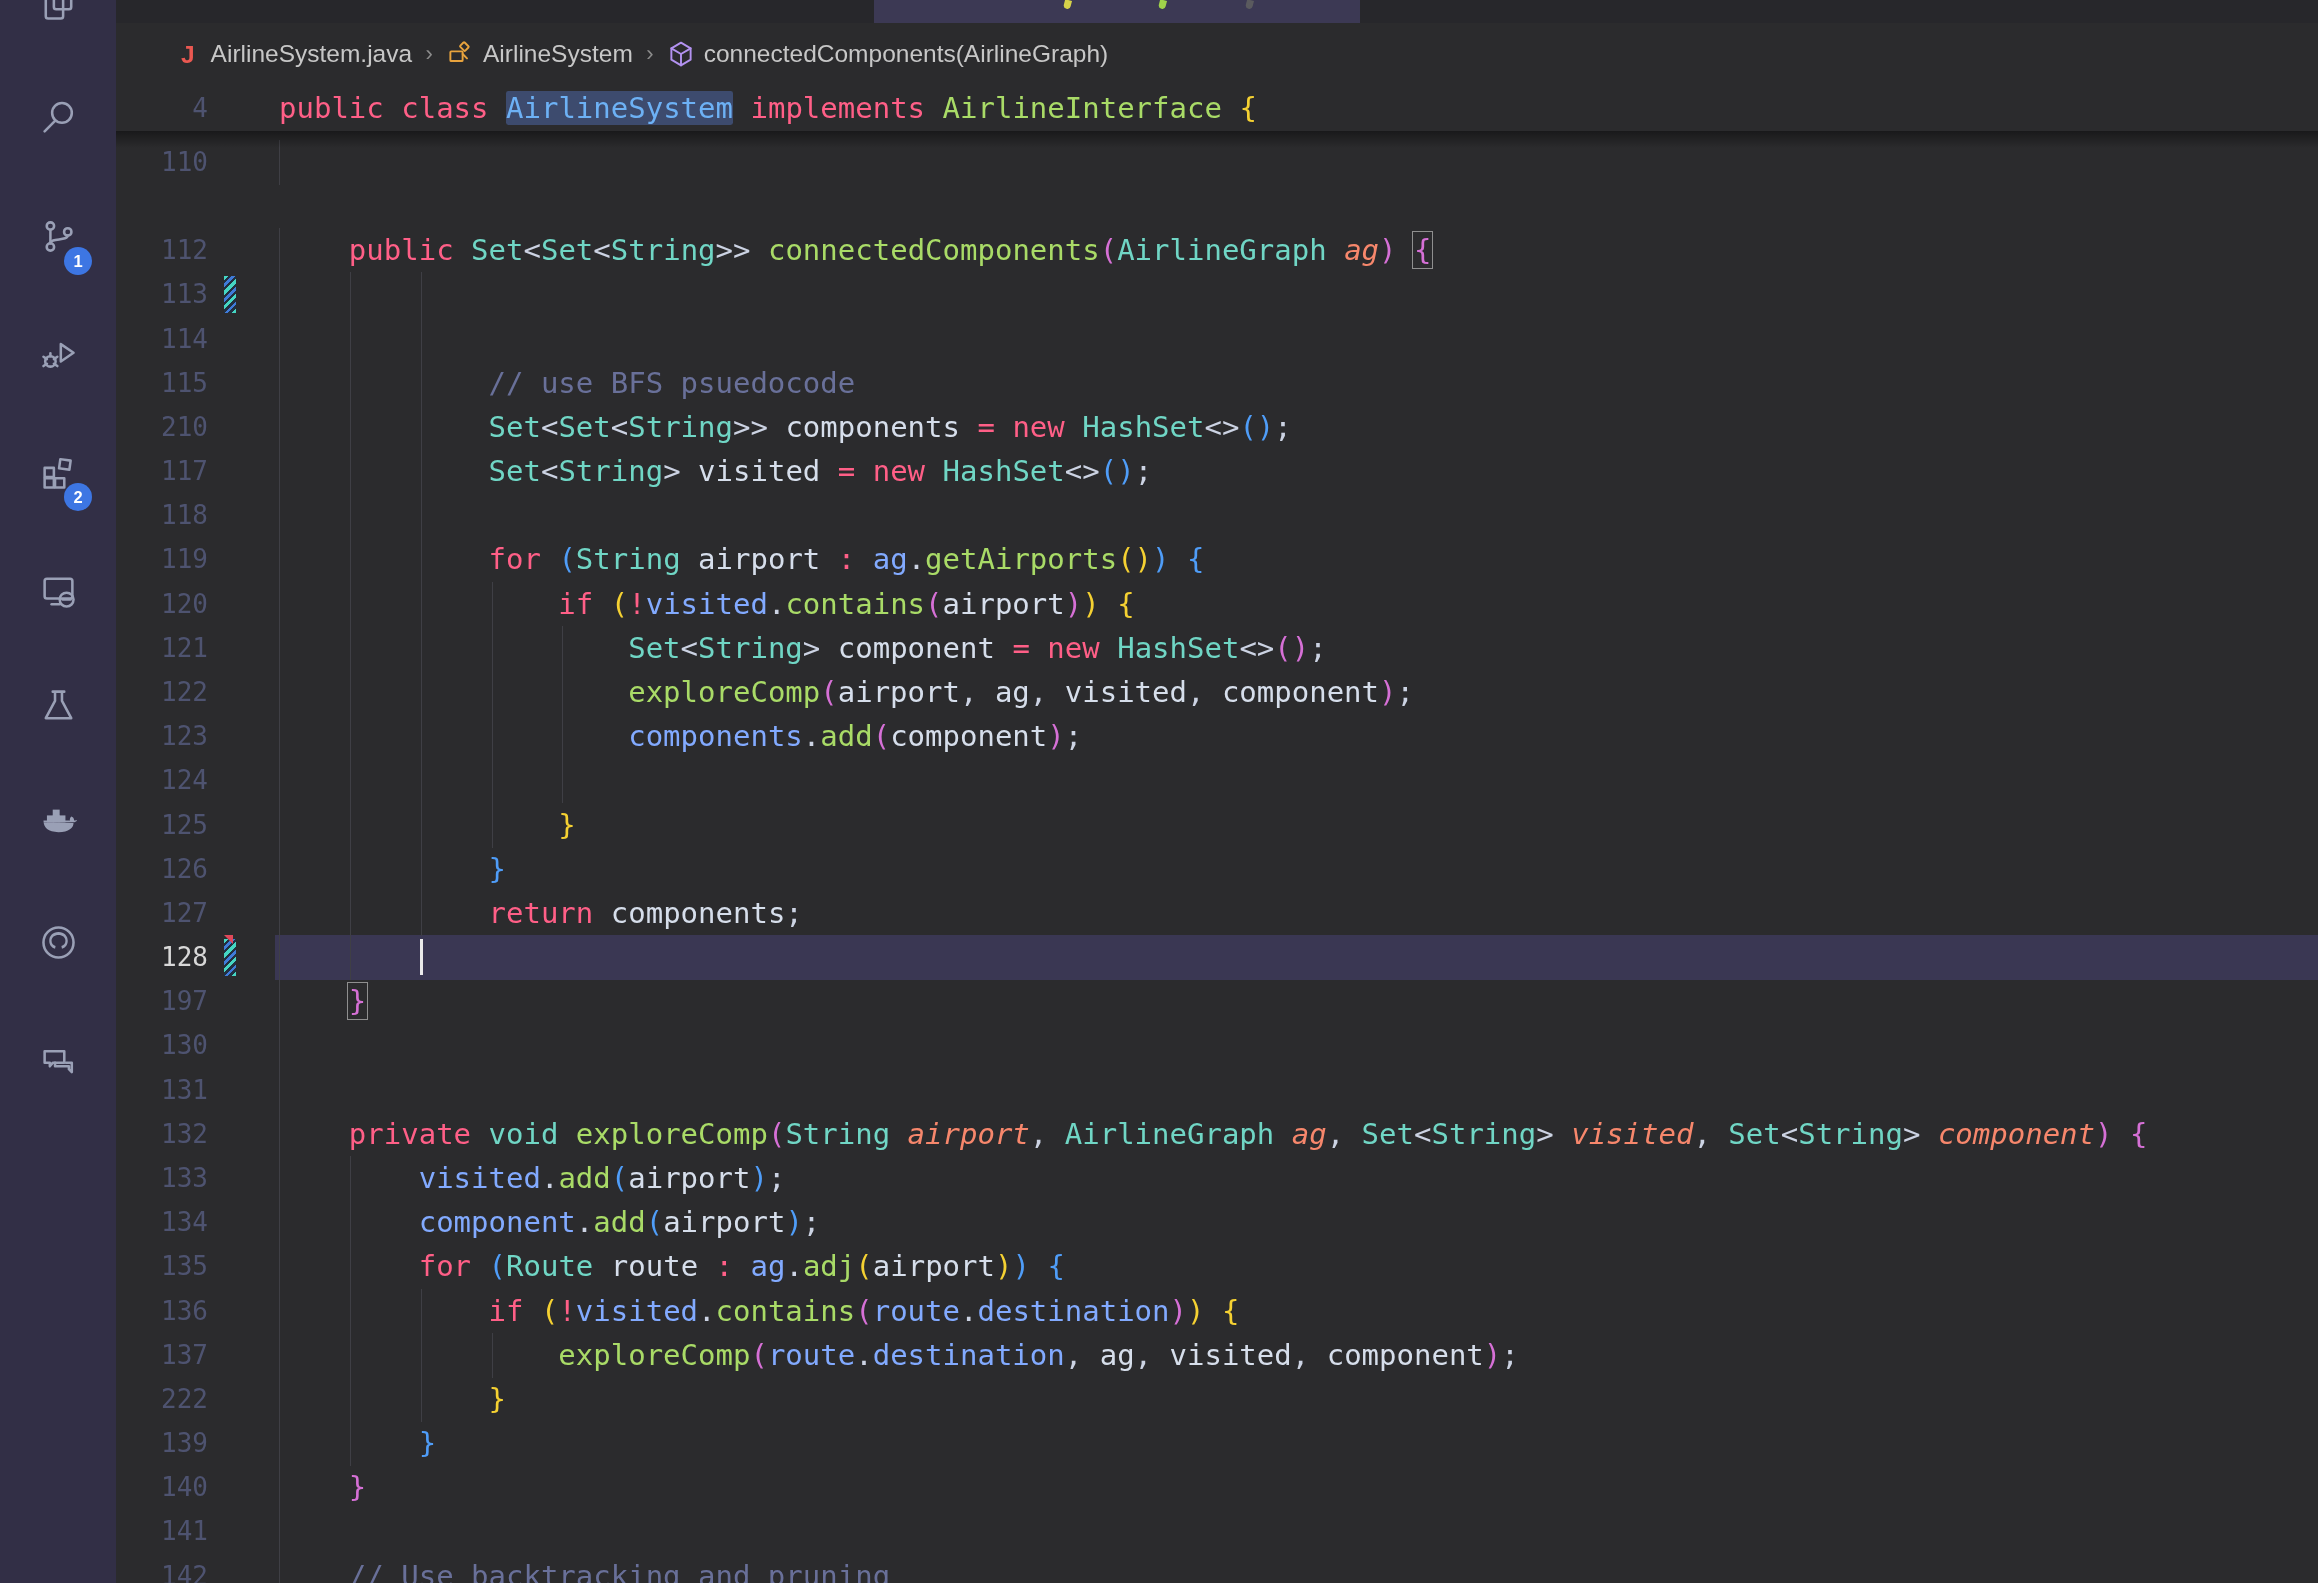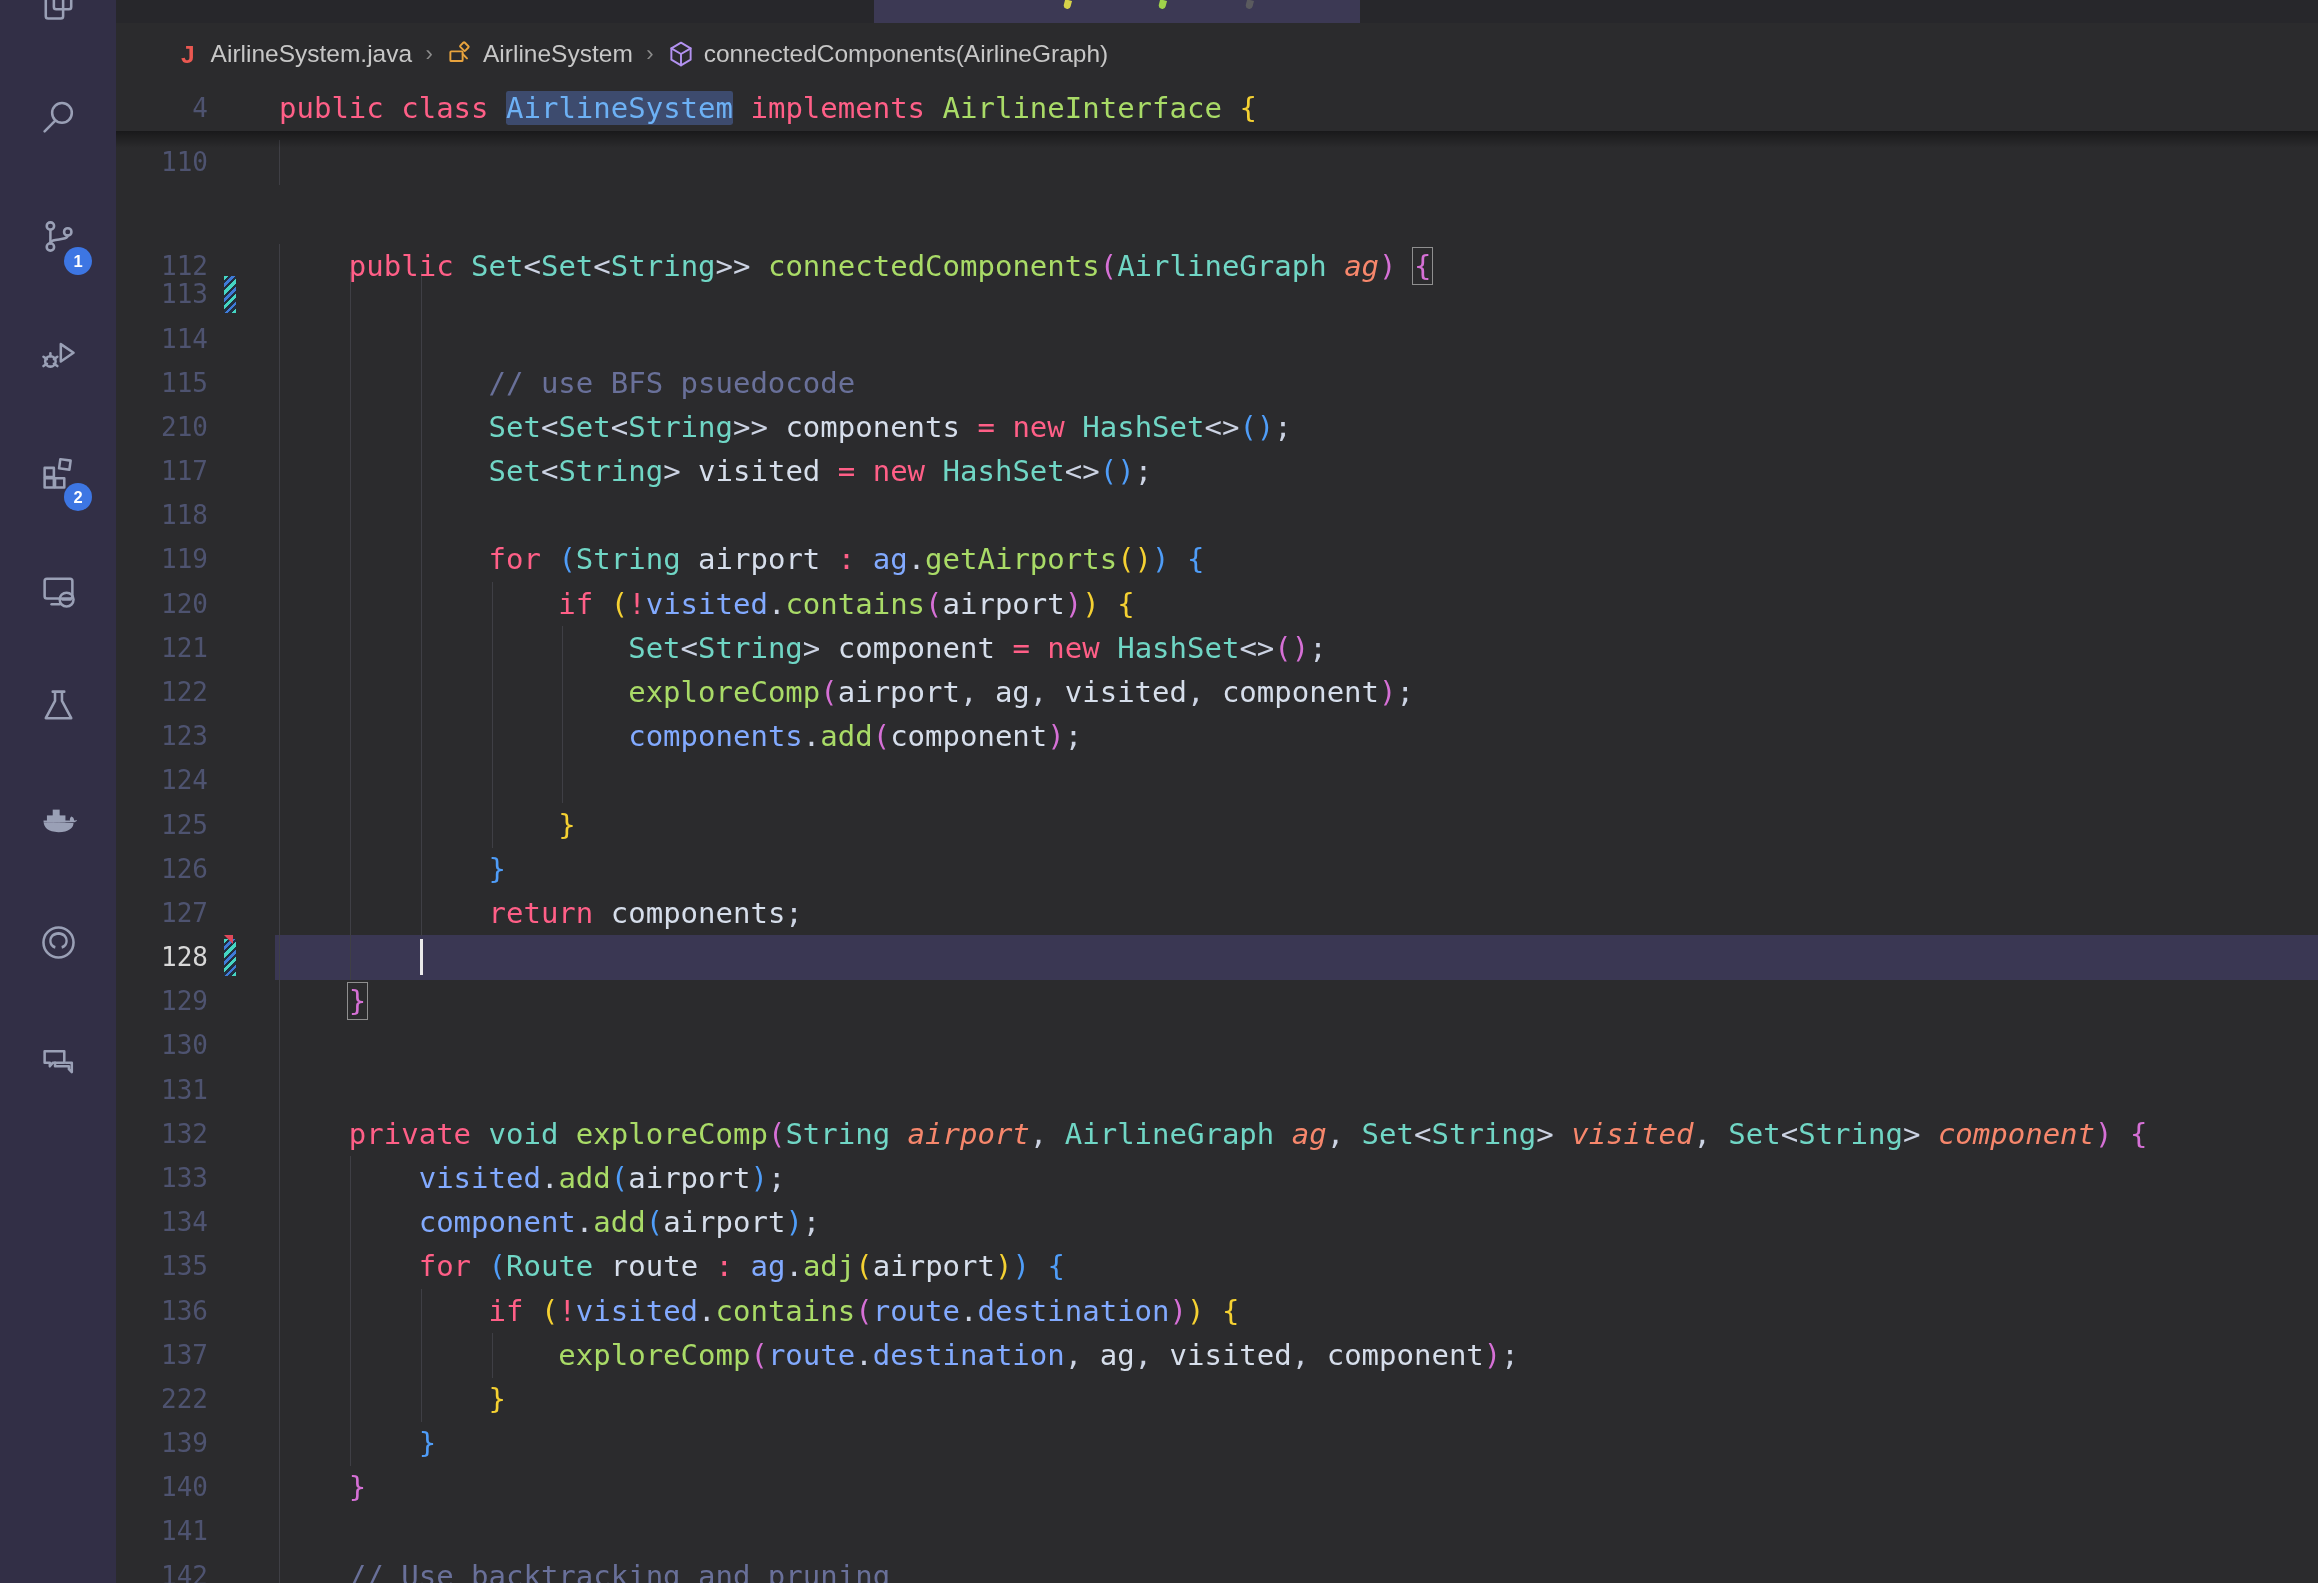--- a/index.html
+++ b/index.html
@@ -167,21 +167,21 @@
         <div class="lnum">4</div>
         <div class="code-text"><span style="color: rgb(255, 95, 135);">public</span><span style="color: rgb(214, 222, 235);"> </span><span style="color: rgb(255, 95, 135);">class</span><span style="color: rgb(214, 222, 235);"> </span><span class="tok-hl" style="color: rgb(109, 177, 245);">AirlineSystem</span><span style="color: rgb(214, 222, 235);"> </span><span style="color: rgb(255, 95, 135);">implements</span><span style="color: rgb(214, 222, 235);"> </span><span style="color: rgb(169, 219, 103);">AirlineInterface</span><span style="color: rgb(214, 222, 235);"> </span><span style="color: rgb(245, 209, 50);">{</span></div>
       </div>
     </div>
   <div id="sticky-shadow"></div>
   <div id="editor">
       <div class="code-row" style="top: 9.8px;">
         <div class="guide" style="left: 163px;"></div>
         <div class="lnum">110</div>
       </div>
-      <div class="code-row" style="top: 98px; margin-top: 16px;">
+      <div class="code-row" style="top: 98px;">
         <div class="guide" style="left: 163px;"></div>
         <div class="lnum">112</div>
         <div class="code-text"><span style="color: rgb(214, 222, 235);">    </span><span style="color: rgb(255, 95, 135);">public</span><span style="color: rgb(214, 222, 235);"> </span><span style="color: rgb(112, 214, 197);">Set</span><span style="color: rgb(204, 211, 227);">&lt;</span><span style="color: rgb(112, 214, 197);">Set</span><span style="color: rgb(204, 211, 227);">&lt;</span><span style="color: rgb(112, 214, 197);">String</span><span style="color: rgb(204, 211, 227);">&gt;&gt;</span><span style="color: rgb(214, 222, 235);"> </span><span style="color: rgb(169, 219, 103);">connectedComponents</span><span style="color: rgb(214, 112, 214);">(</span><span style="color: rgb(112, 214, 197);">AirlineGraph</span><span style="color: rgb(214, 222, 235);"> </span><span style="color: rgb(247, 135, 108); font-style: italic;">ag</span><span style="color: rgb(214, 112, 214);">)</span><span style="color: rgb(214, 222, 235);"> </span><span class="tok-box" style="color: rgb(214, 112, 214);">{</span></div>
       </div>
       <div class="code-row" style="top: 142px;">
         <div class="guide" style="left: 163px;"></div>
         <div class="guide" style="left: 234px;"></div>
         <div class="guide" style="left: 305px;"></div>
         <div class="lnum">113</div>
         <div class="mod-mark"></div>
@@ -295,21 +295,21 @@
         <div class="row-curbg"></div>
         <div class="guide" style="left: 163px;"></div>
         <div class="guide" style="left: 234px;"></div>
         <div class="lnum active">128</div>
         <div class="mod-mark"></div>
         <div class="red-mark"></div>
         <div class="cursor" style="left: 304px;"></div>
       </div>
       <div class="code-row" style="top: 849px;">
         <div class="guide" style="left: 163px;"></div>
-        <div class="lnum">129</div>
+        <div class="lnum">197</div>
         <div class="code-text"><span style="color: rgb(214, 222, 235);">    </span><span class="tok-box" style="color: rgb(214, 112, 214);">}</span></div>
       </div>
       <div class="code-row" style="top: 893px;">
         <div class="guide" style="left: 163px;"></div>
         <div class="lnum">130</div>
       </div>
       <div class="code-row" style="top: 938px;">
         <div class="guide" style="left: 163px;"></div>
         <div class="lnum">131</div>
       </div>

